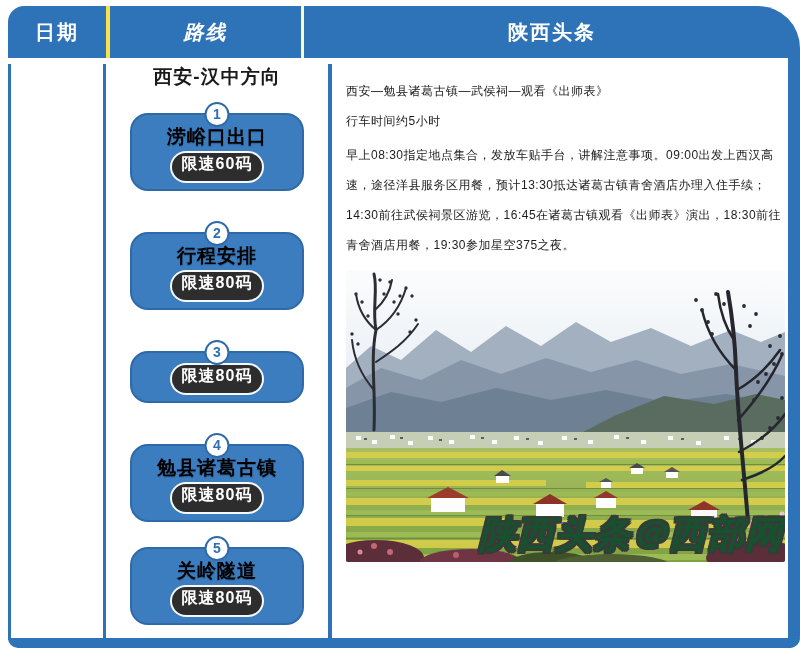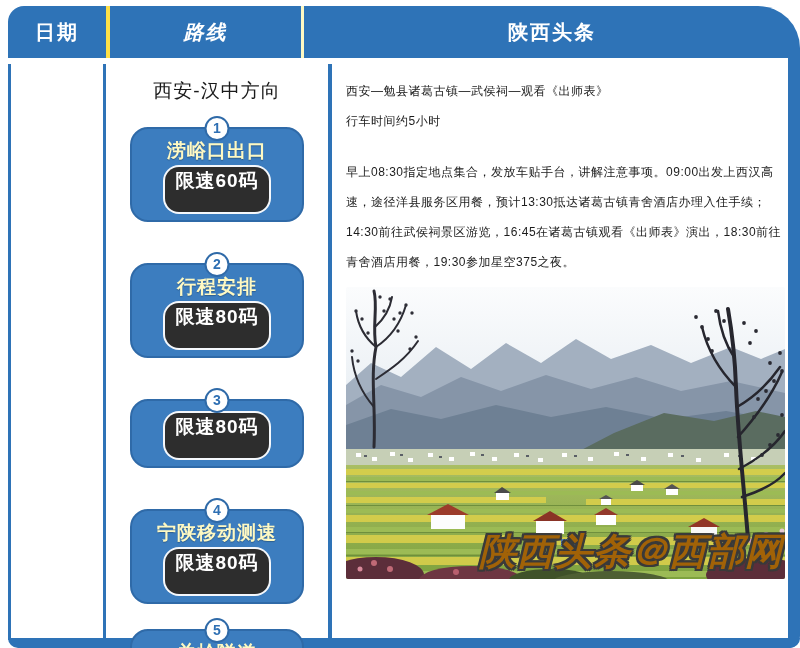--- a/index.html
+++ b/index.html
@@ -25,48 +25,48 @@
   .vdiv2{position:absolute;left:328px;top:64px;bottom:10px;width:4px;background:#2e73b7;}
 
   
   .date-cell{position:absolute;left:11px;top:64px;width:92px;bottom:10px;
        display:flex;align-items:center;justify-content:center;}
   .day-label{font-size:44px;font-weight:bold;color:#2e6fb3;}
 
   
   .route-cell{position:absolute;left:106px;top:64px;width:222px;bottom:10px;
        text-align:center;}
-  .direction{margin-top:14px;font-size:19px;font-weight:normal;color:#1a1a1a;
+  .direction{font-size:19px;font-weight:bold;color:#1a1a1a;
        letter-spacing:1px;}
   .stop{position:relative;width:174px;margin:30px auto 0;padding-top:11px;}
   .stop.first{margin-top:12px;}
   .stop.last{margin-top:14px;}
   .stop-btn{background:#3c7dbf;border:2px solid #2f6aa8;border-radius:18px;
        padding:9px 4px 8px;}
   .stop-num{position:absolute;top:0;left:50%;transform:translateX(-50%);
        width:21px;height:21px;background:#fff;border:2px solid #2f6aa8;
        border-radius:50%;color:#2e6fb3;font-weight:bold;font-size:14px;
        line-height:21px;z-index:2;}
-  .stop-name{color:#fef9c3;font-weight:bold;font-size:19px;letter-spacing:1px;
+  .stop-name{color:#000000;font-weight:bold;font-size:19px;letter-spacing:1px;
        text-shadow:0 1px 1px rgba(0,0,0,.25);}
   .stop-limit{display:inline-block;margin-top:3px;background:#2d2d2d;color:#fff;
-       font-weight:bold;font-size:19px;border-radius:14px;padding:1px 10px 18px;
+       font-weight:bold;font-size:16px;border-radius:14px;padding:1px 10px 6px;
        box-shadow:0 0 0 2px rgba(255,255,255,.95);letter-spacing:1px;}
 
   
   .itin-cell{position:absolute;left:332px;top:64px;right:13px;bottom:10px;
        padding:12px 2px 0 14px;box-sizing:border-box;}
   .para{font-size:12px;line-height:30px;color:#1c1c1c;margin:0;
        white-space:pre-line;letter-spacing:0.5px;}
-  .para.detail{margin-top:21px;}
+  .para.detail{margin-top:4px;}
   .photo{position:relative;margin-top:10px;width:439px;height:292px;
        overflow:hidden;border-radius:2px;}
   .photo svg{display:block;width:100%;height:100%;}
   .watermark{position:absolute;right:2px;bottom:2px;font-size:37px;
-       font-style:italic;font-weight:bold;color:#a16207;letter-spacing:1px;
+       font-style:italic;font-weight:bold;color:#14532d;letter-spacing:1px;
        text-shadow:-2px 0 #3a3a3a,2px 0 #3a3a3a,0 -2px #3a3a3a,0 2px #3a3a3a,
                    -2px -2px #3a3a3a,2px 2px #3a3a3a,-2px 2px #3a3a3a,2px -2px #3a3a3a;
        white-space:nowrap;}
 </style>
 </head>
 <body>
 
 <div class="sheet">
 
   <div class="hdr">
@@ -104,21 +104,21 @@
     <div class="stop">
       <span class="stop-num">3</span>
       <div class="stop-btn">
         <span class="stop-limit">限速80码</span>
       </div>
     </div>
 
     <div class="stop">
       <span class="stop-num">4</span>
       <div class="stop-btn">
-        <div class="stop-name">宁陕移动测速</div>
+        <div class="stop-name">勉县诸葛古镇</div>
         <span class="stop-limit">限速80码</span>
       </div>
     </div>
 
     <div class="stop last">
       <span class="stop-num">5</span>
       <div class="stop-btn">
         <div class="stop-name">关岭隧道</div>
         <span class="stop-limit">限速80码</span>
       </div>

